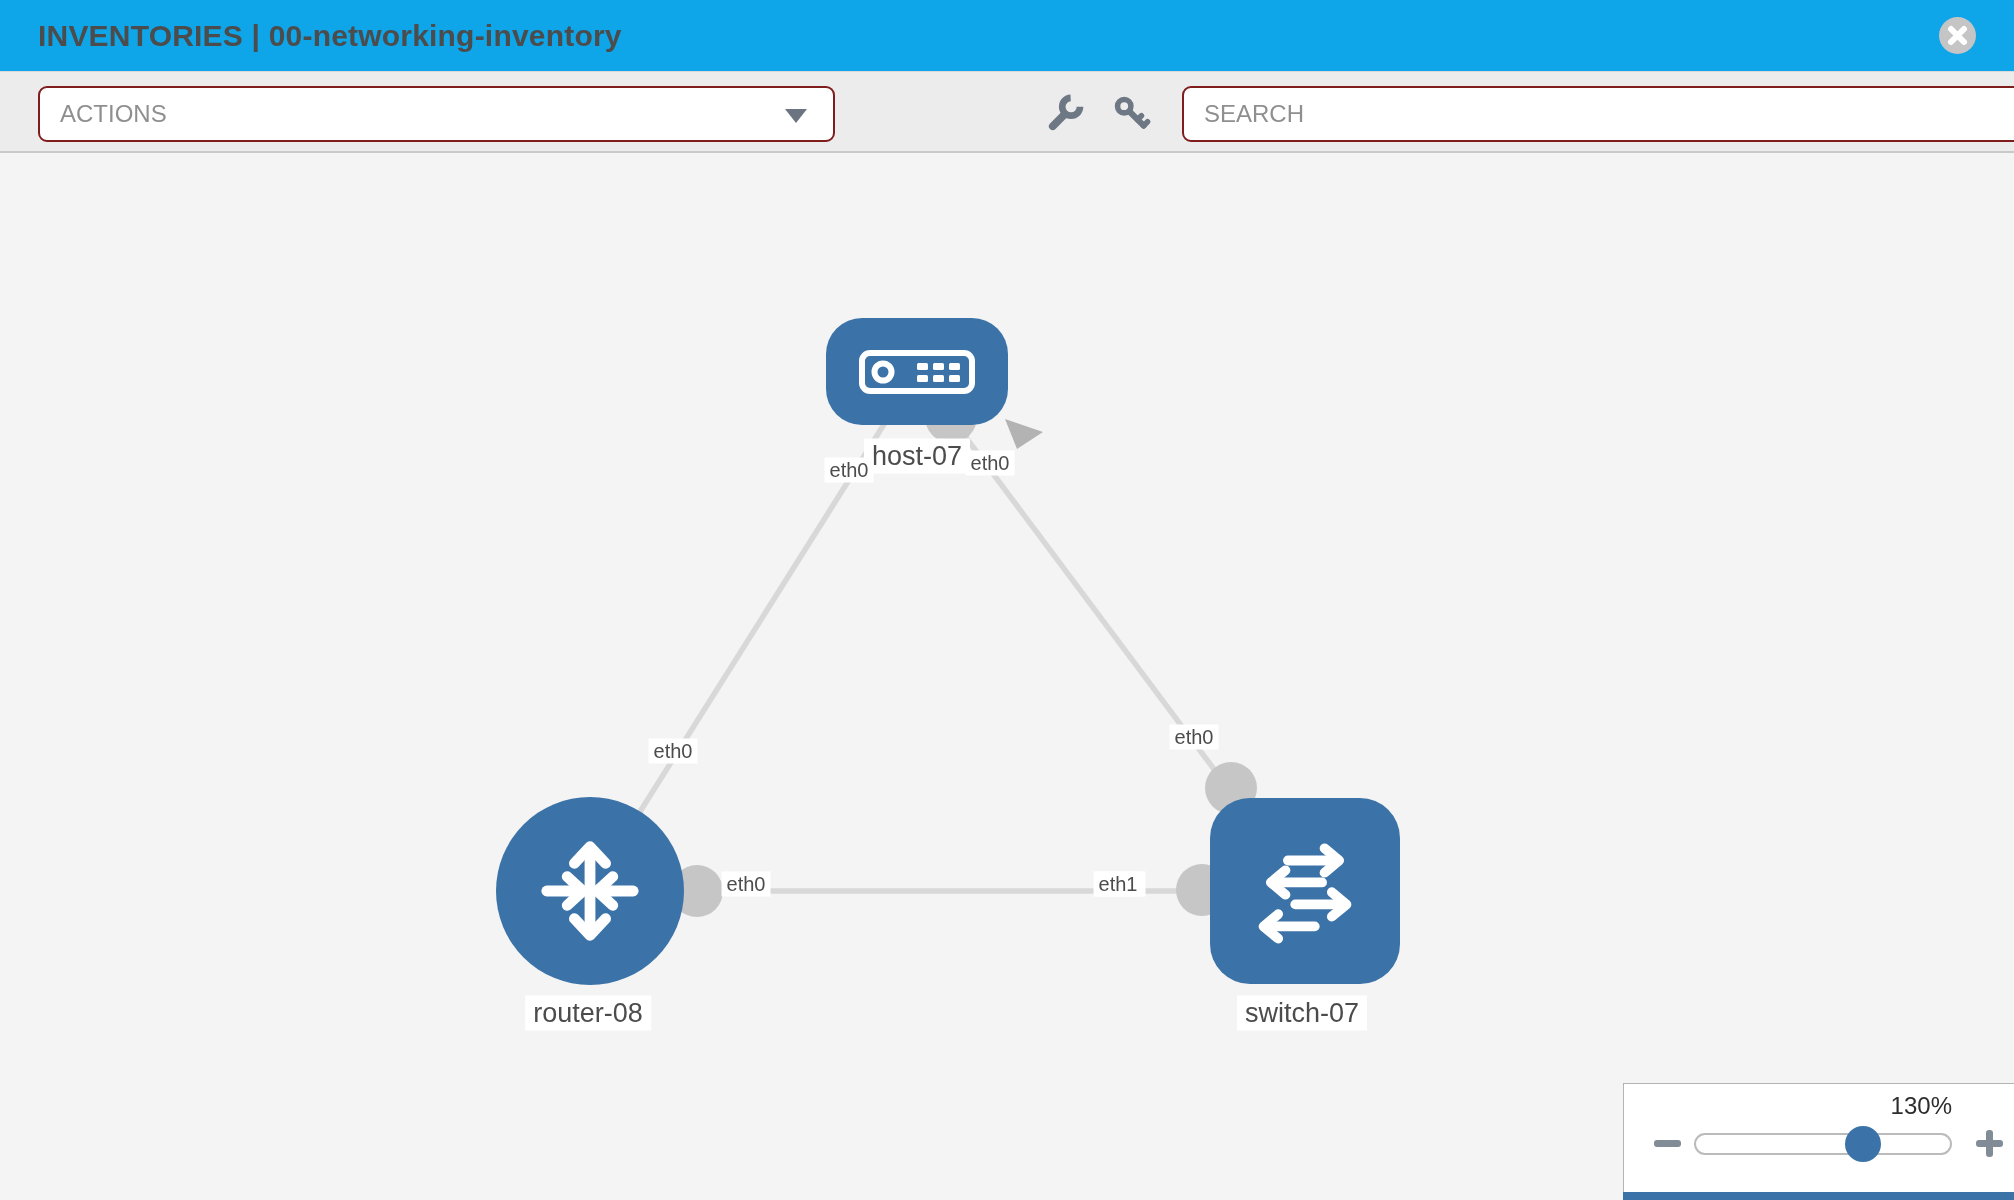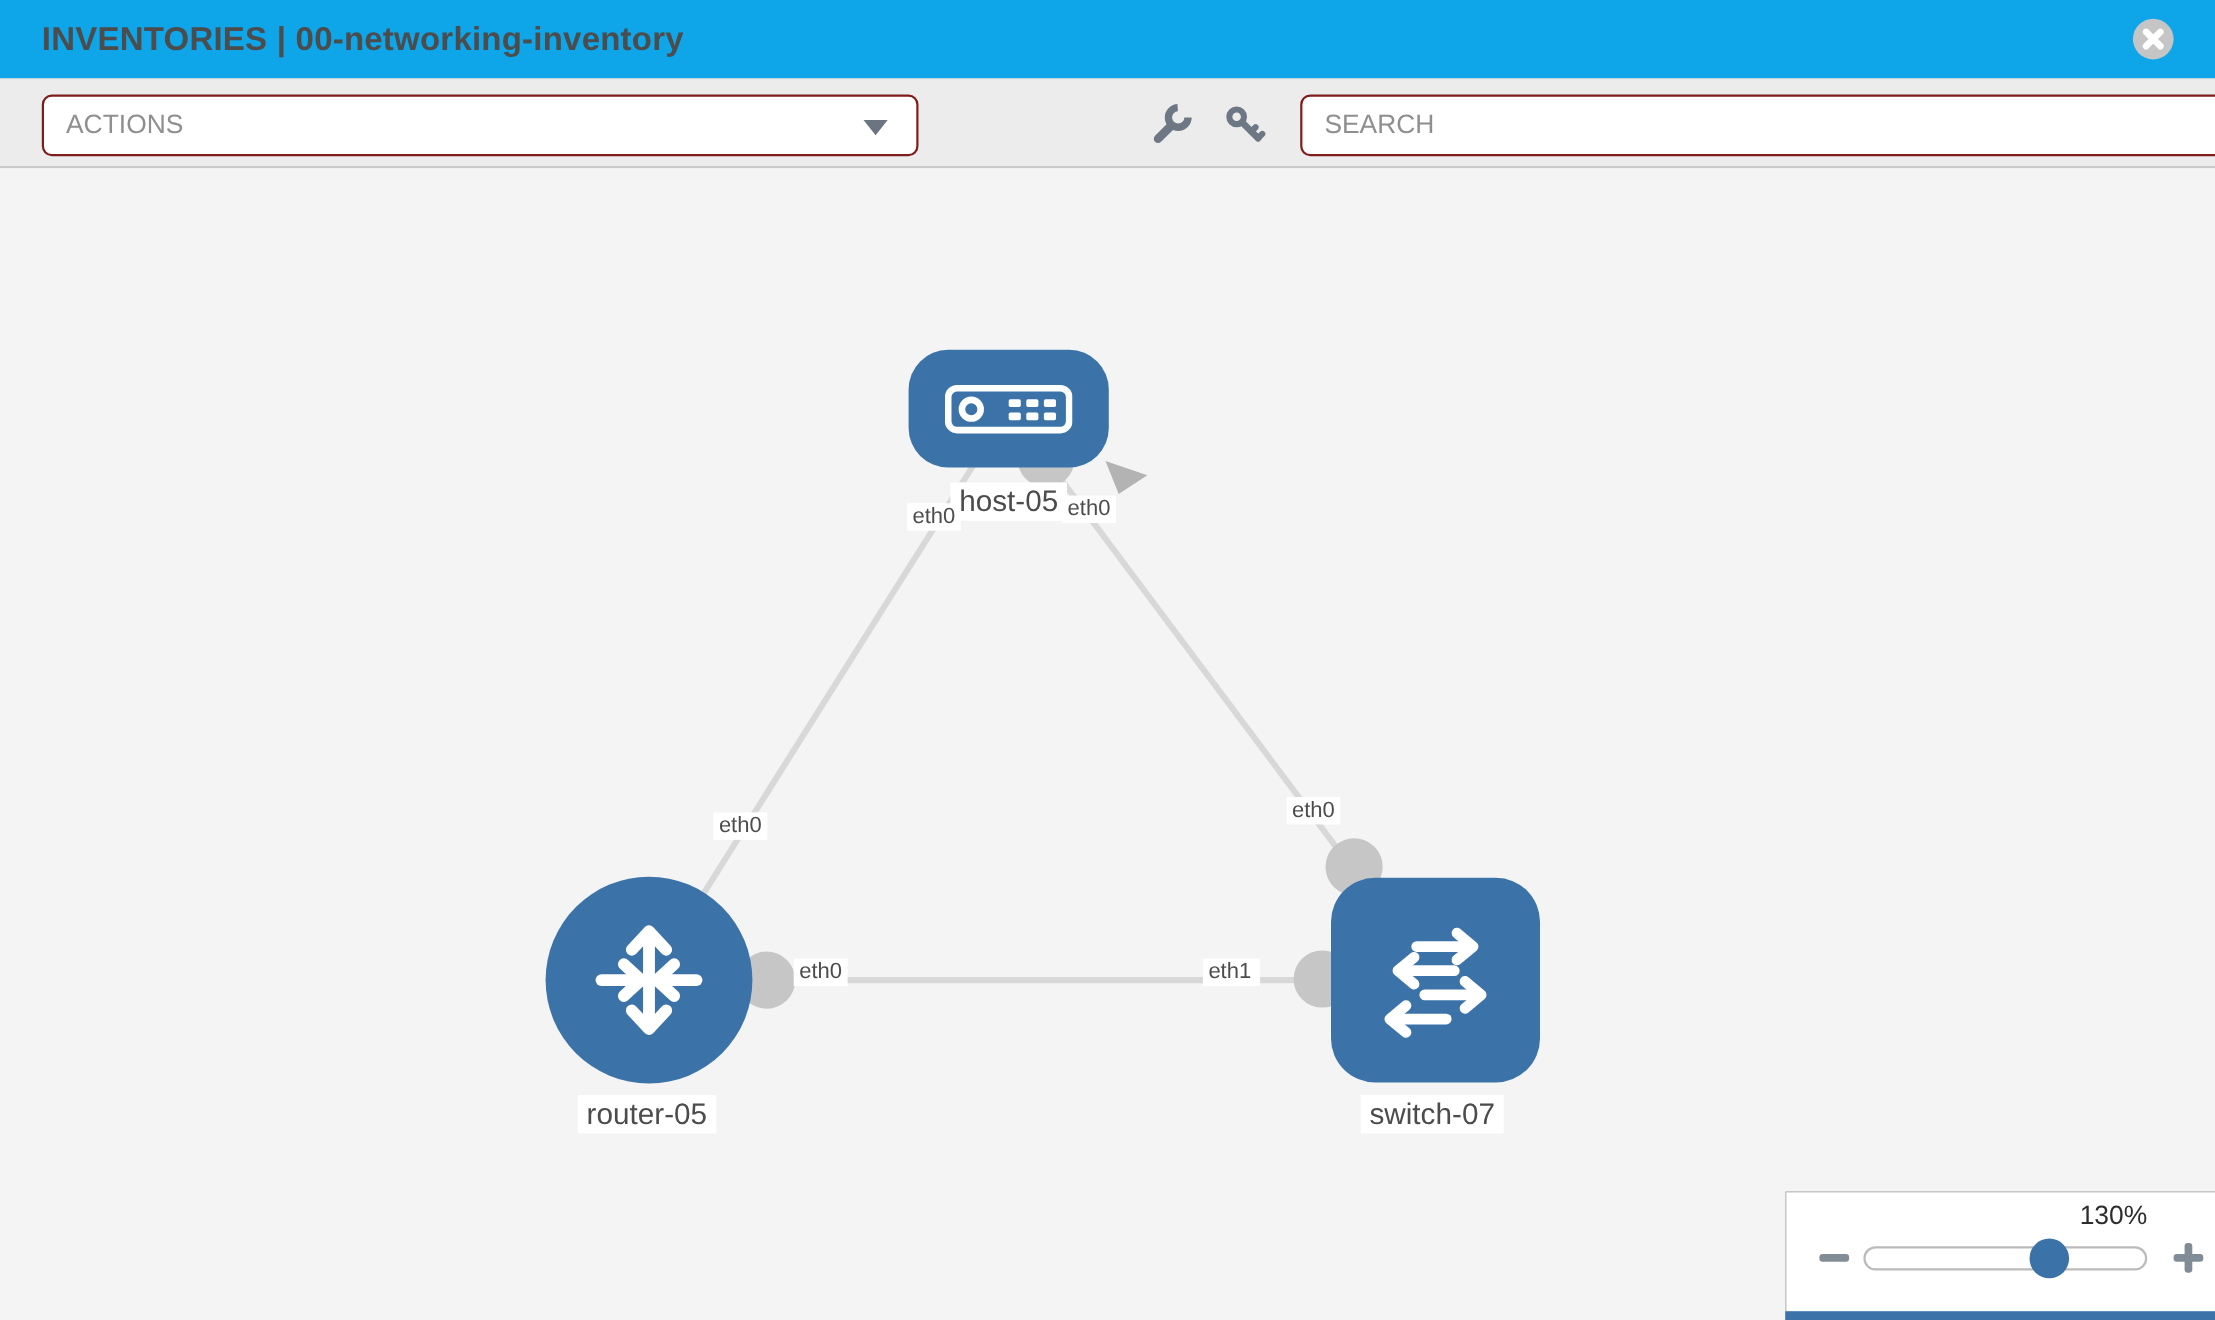--- a/index.html
+++ b/index.html
@@ -197,22 +197,22 @@
           <path d="M66 15 L78 25 L66 35"></path>
         <path d="M64 43 L24 43"></path>
           <path d="M34 33 L22 43 L34 53"></path>
         <path d="M42 61 L82 61"></path>
           <path d="M72 51 L84 61 L72 71"></path>
         <path d="M58 79 L18 79"></path>
           <path d="M28 69 L16 79 L28 89"></path>
       </svg>
     </div>
 
-    <div class="chip name-chip chip-host">host-05</div>
-    <div class="chip name-chip chip-router">router-05</div>
+    <div class="chip name-chip chip-host">host-07</div>
+    <div class="chip name-chip chip-router">router-08</div>
     <div class="chip name-chip chip-switch">switch-07</div>
 
     <div class="chip if-chip chip-host-left">eth0</div>
     <div class="chip if-chip chip-host-right">eth0</div>
     <div class="chip if-chip chip-hr-mid">eth0</div>
     <div class="chip if-chip chip-hs-mid">eth0</div>
     <div class="chip if-chip chip-router-if">eth0</div>
     <div class="chip if-chip chip-ovl-under">eth0</div>
     <div class="chip if-chip chip-ovl-over">eth1</div>
   </div>

